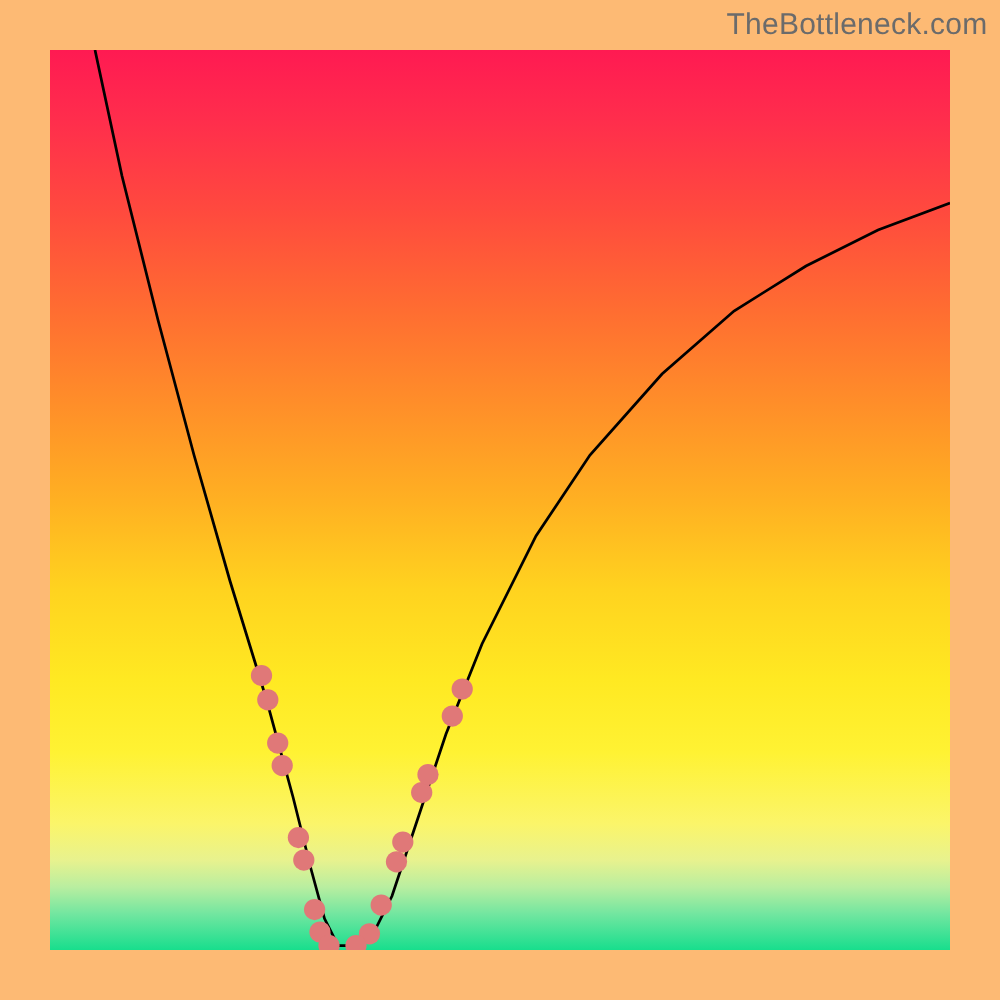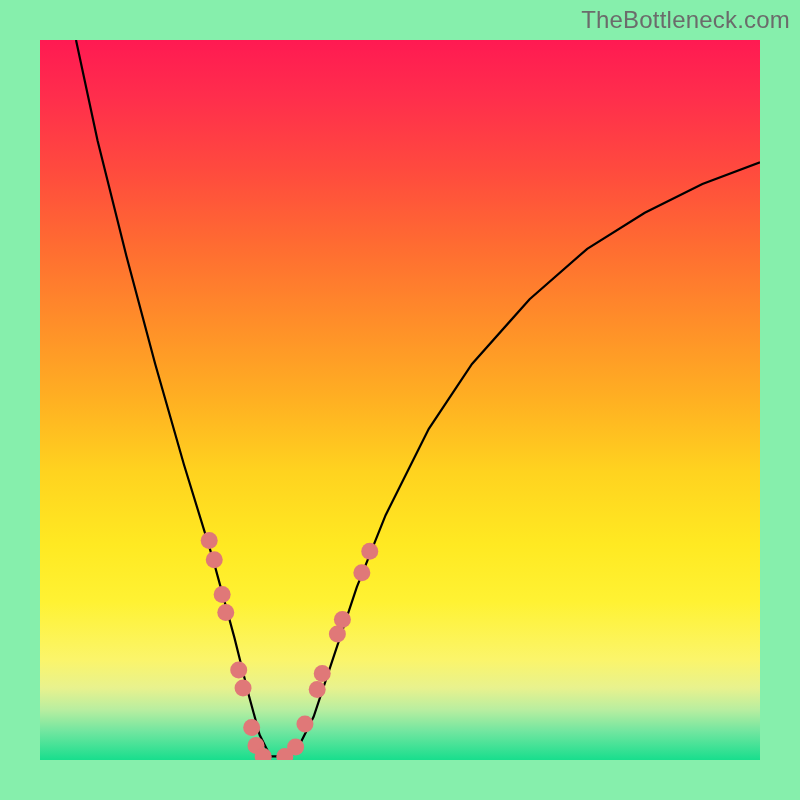--- a/index.html
+++ b/index.html
@@ -10,21 +10,21 @@
     background: #000;
     overflow: hidden;
     font-family: Arial, Helvetica, sans-serif;
   }
   .frame {
     position: absolute;
     left: 0;
     top: 0;
     width: 800px;
     height: 800px;
-    background: #86efac;
+    background: #fdba74;
     text-align: right;
   }
   .plot-area {
     position: absolute;
     left: 40px;
     top: 40px;
     width: 720px;
     height: 720px;
   }
   .gradient {

